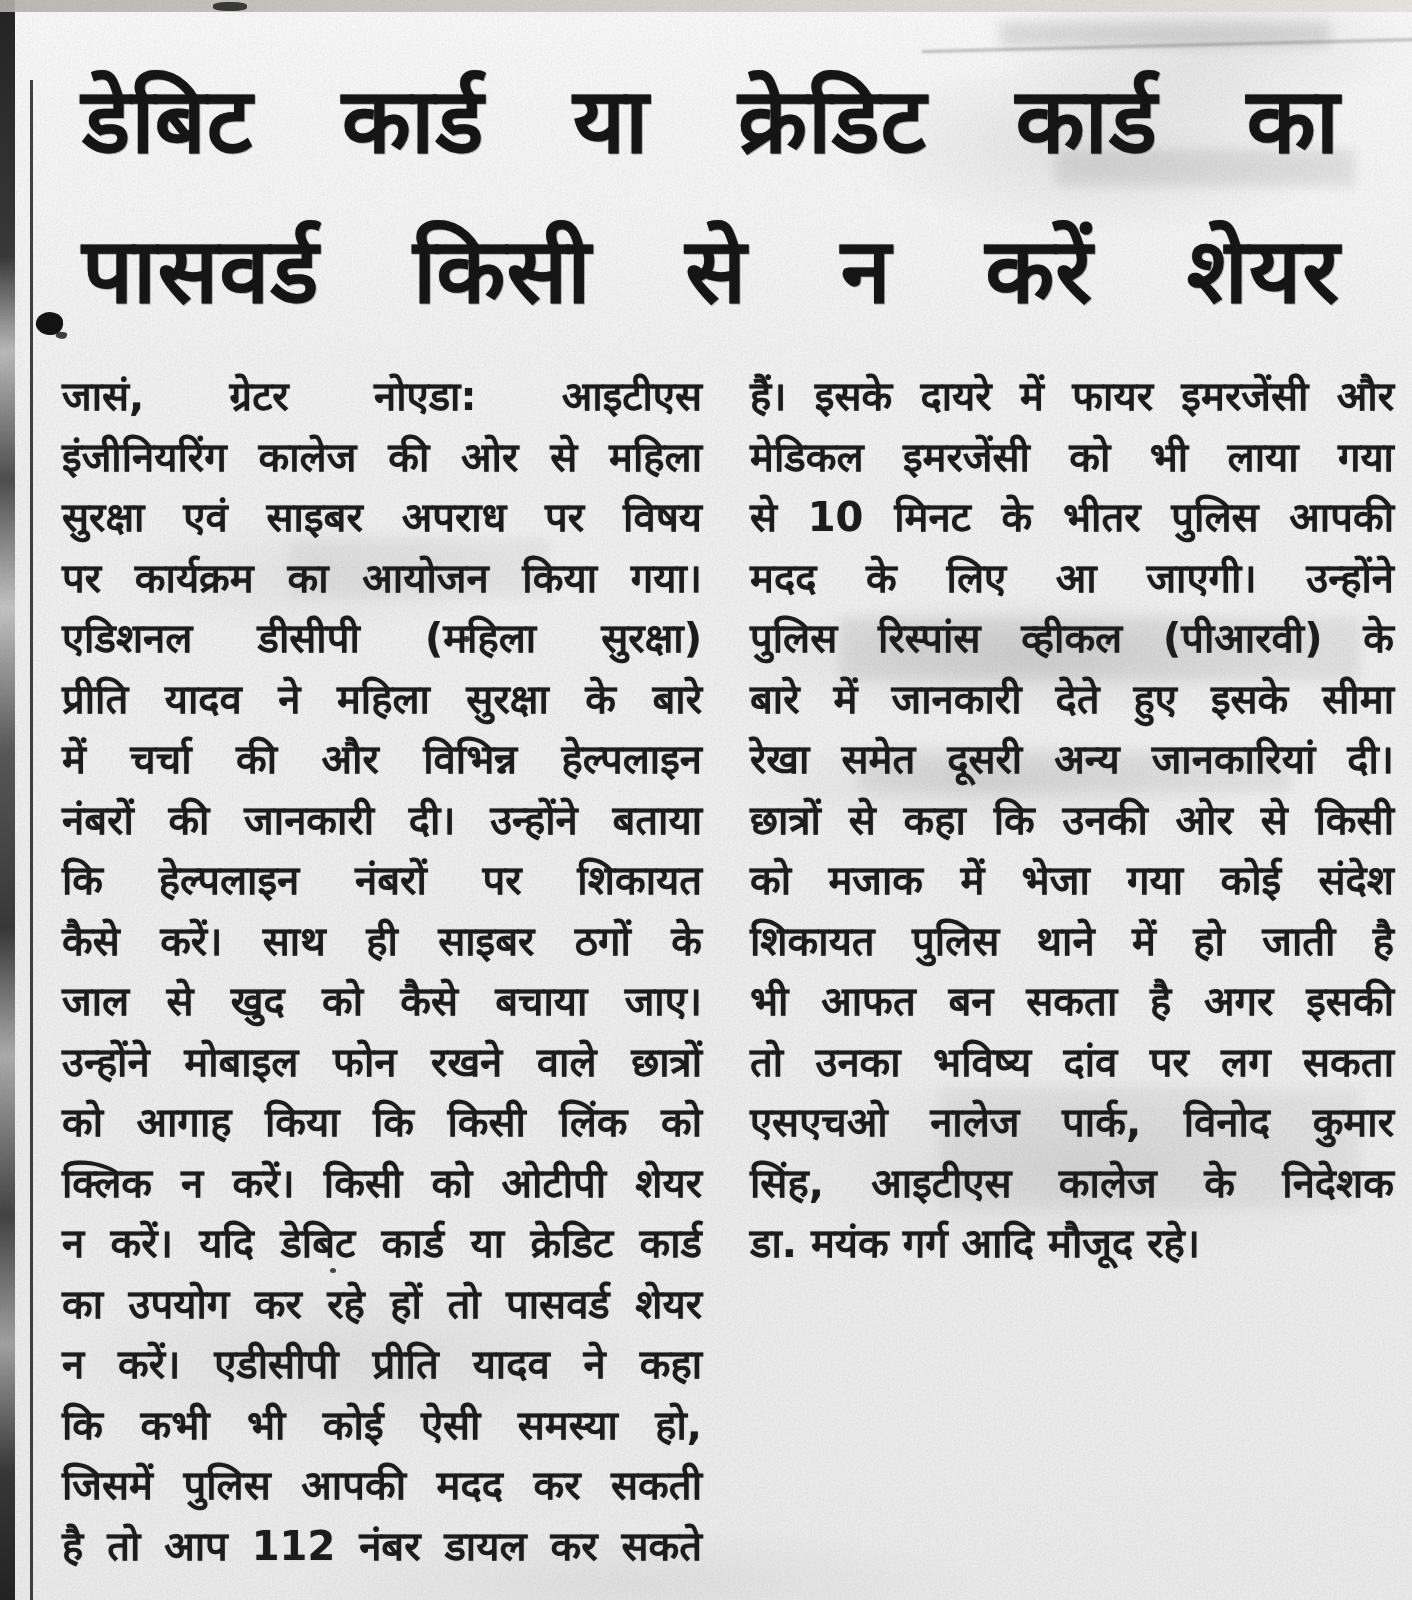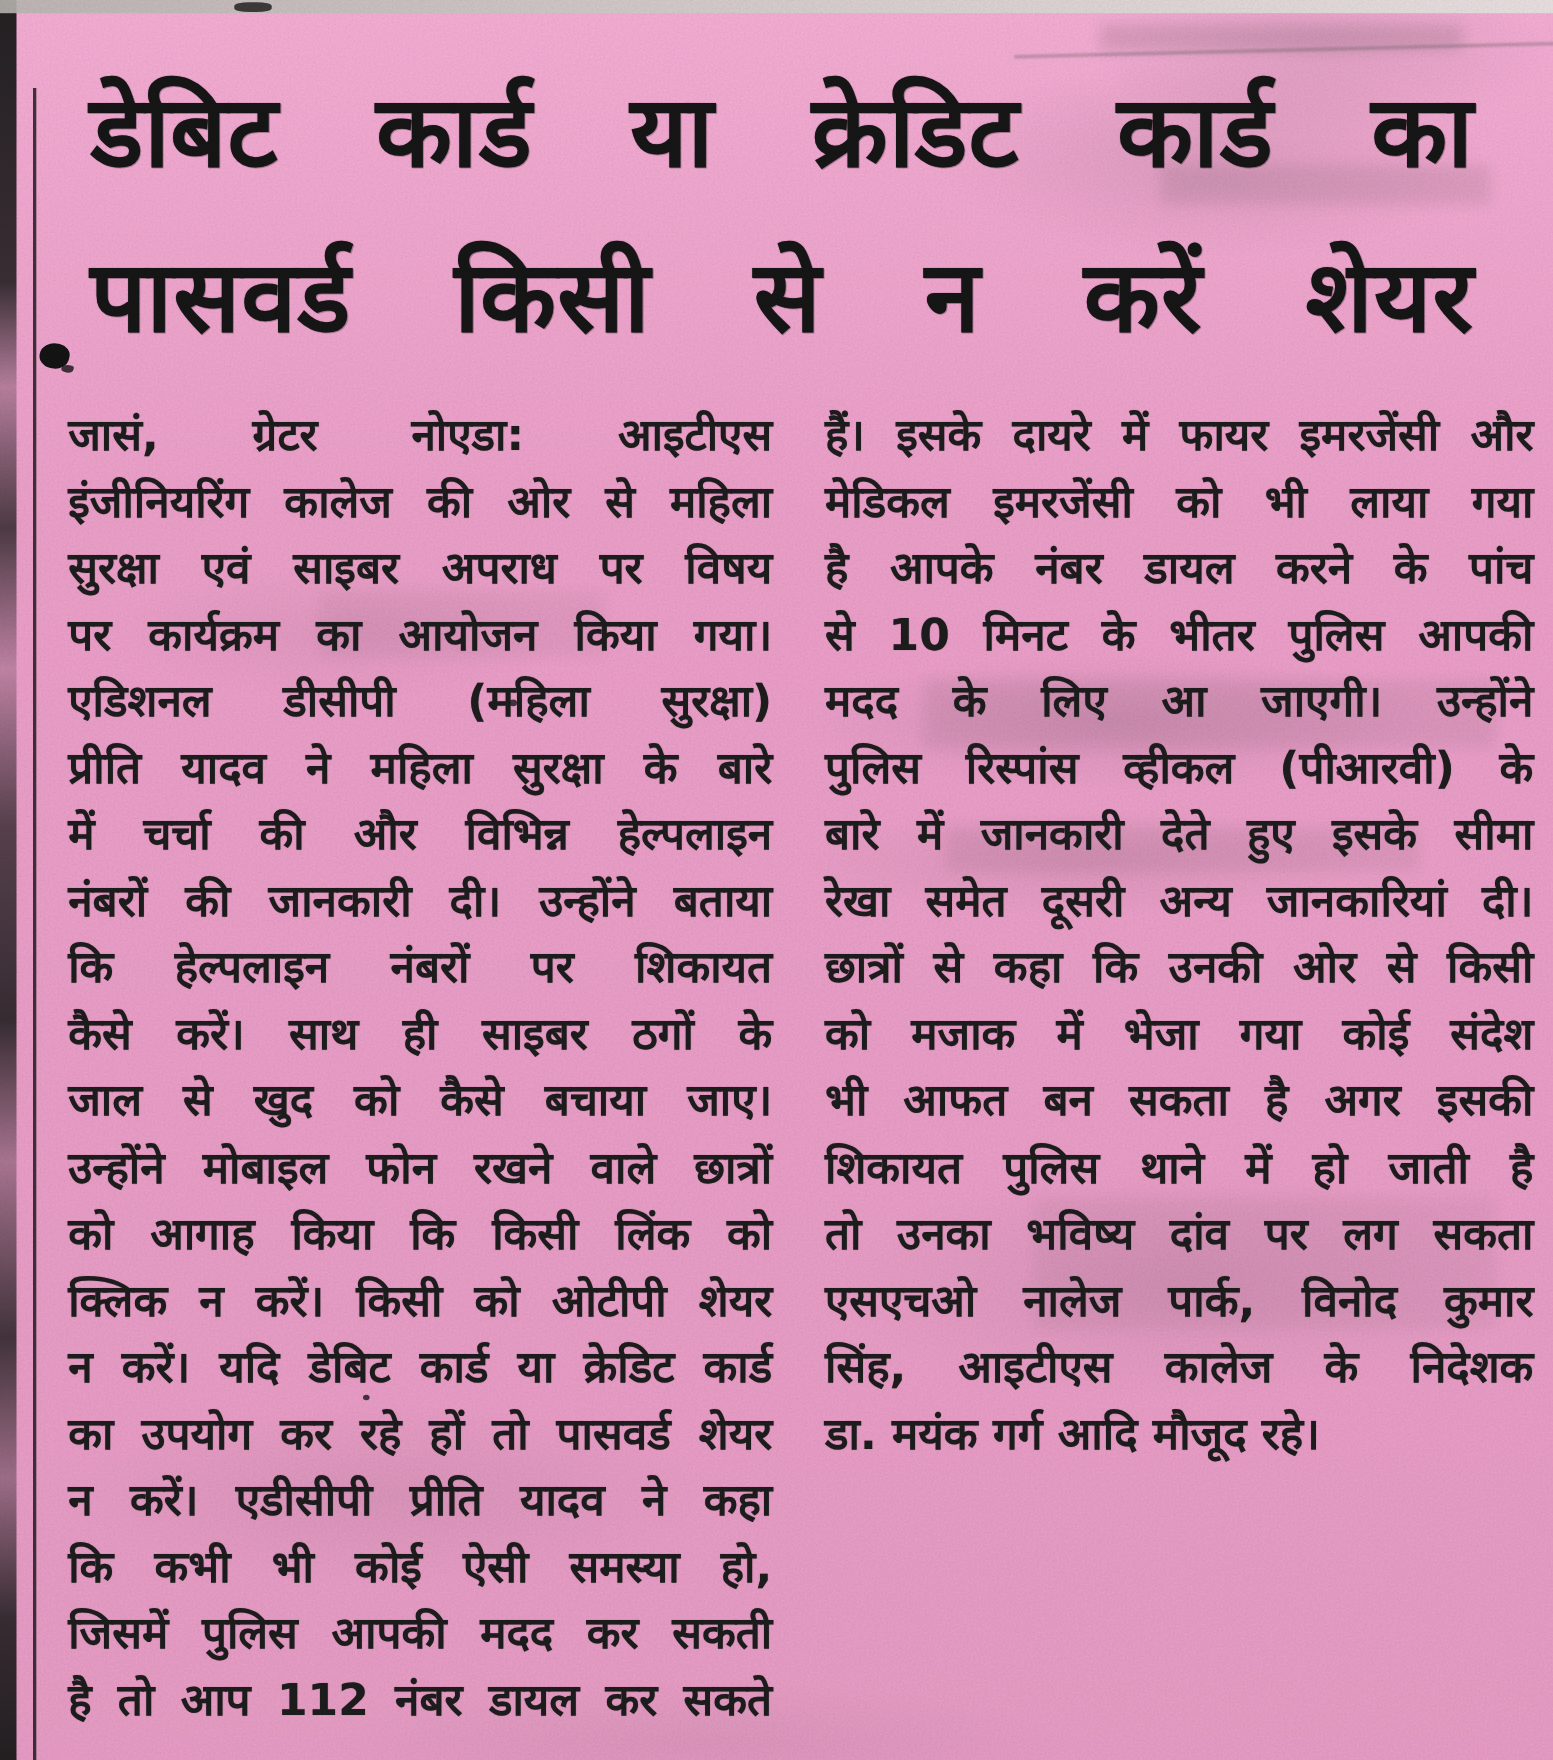--- a/index.html
+++ b/index.html
@@ -3,21 +3,21 @@
 <meta charset="utf-8">
 <style>
   html, body { margin: 0; padding: 0; }
   body { background: #9a9894; font-family: "DejaVu Sans", sans-serif; }
 
   .paper {
     position: relative;
     width: 1412px;
     height: 1600px;
     margin: 0 auto;
-    background: #f9a8d4;
+    background: #ffffff;
     overflow: hidden;
     color: #1b1b1b;
   }
 
   
   .mottle {
     position: absolute; inset: 0; pointer-events: none;
     background:
       radial-gradient(ellipse 360px 130px at 78% 9%,  rgba(50,50,50,0.10), transparent 70%),
       radial-gradient(ellipse 300px 110px at 85% 3%,  rgba(50,50,50,0.09), transparent 70%),
@@ -144,30 +144,29 @@
     <div class="bline">का उपयोग कर रहे हों तो पासवर्ड शेयर</div>
     <div class="bline">न करें। एडीसीपी प्रीति यादव ने कहा</div>
     <div class="bline">कि कभी भी कोई ऐसी समस्या हो,</div>
     <div class="bline">जिसमें पुलिस आपकी मदद कर सकती</div>
     <div class="bline">है तो आप 112 नंबर डायल कर सकते</div>
   </div>
 
   <div class="col col-right">
     <div class="bline">हैं। इसके दायरे में फायर इमरजेंसी और</div>
     <div class="bline">मेडिकल इमरजेंसी को भी लाया गया</div>
-    <div class="bline">है आपके नंबर डायल करने के पांच</div>
     <div class="bline">से 10 मिनट के भीतर पुलिस आपकी</div>
     <div class="bline">मदद के लिए आ जाएगी। उन्होंने</div>
     <div class="bline">पुलिस रिस्पांस व्हीकल (पीआरवी) के</div>
     <div class="bline">बारे में जानकारी देते हुए इसके सीमा</div>
     <div class="bline">रेखा समेत दूसरी अन्य जानकारियां दी।</div>
     <div class="bline">छात्रों से कहा कि उनकी ओर से किसी</div>
     <div class="bline">को मजाक में भेजा गया कोई संदेश</div>
+    <div class="bline">शिकायत पुलिस थाने में हो जाती है</div>
     <div class="bline">भी आफत बन सकता है अगर इसकी</div>
-    <div class="bline">शिकायत पुलिस थाने में हो जाती है</div>
     <div class="bline">तो उनका भविष्य दांव पर लग सकता</div>
     <div class="bline">एसएचओ नालेज पार्क, विनोद कुमार</div>
     <div class="bline">सिंह, आइटीएस कालेज के निदेशक</div>
     <div class="bline endline">डा. मयंक गर्ग आदि मौजूद रहे।</div>
   </div>
 
   <div class="edge-left"></div>
   <div class="rule-left"></div>
   <div class="edge-top"></div>
   <div class="fold-line"></div>

